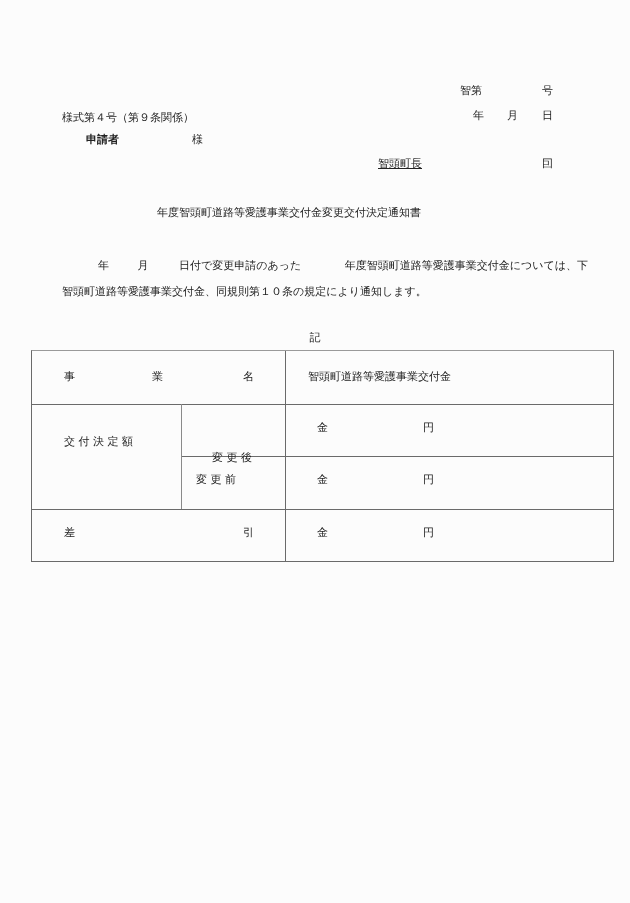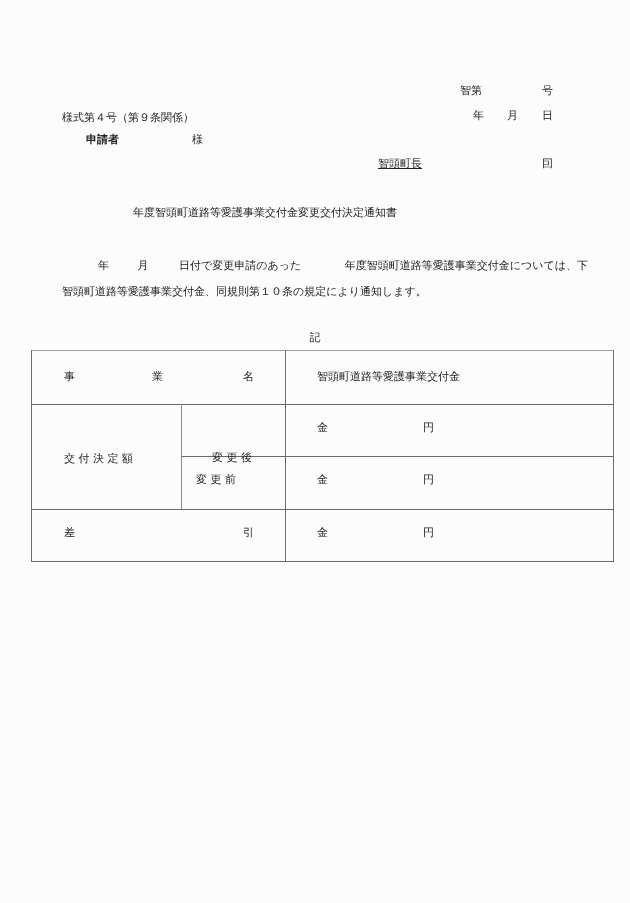--- a/index.html
+++ b/index.html
@@ -22,21 +22,21 @@
     .doc-no-prefix { left: 460px; top: 84px; }
     .doc-no-suffix { left: 542px; top: 84px; }
     .date-year { left: 473px; top: 109px; }
     .date-month { left: 507px; top: 109px; }
     .date-day { left: 542px; top: 109px; }
     .applicant-label { left: 86px; top: 133px; font-weight: bold; }
     .applicant-sama { left: 192px; top: 133px; }
     .mayor-label { left: 378px; top: 157px; text-decoration: underline; }
     .mayor-seal { left: 542px; top: 157px; }
 
-    .title { left: 0; width: 522px; top: 206px; text-align: center; }
+    .title { left: 0; width: 522px; top: 206px; text-align: center; padding-left: 24px; }
     .title span { position: relative; left: 4px; }
 
     .body-line1 { left: 62px; top: 259px; }
     .body-line2 { left: 62px; top: 285px; }
     .body-line1 .seg { display: inline-block; }
     .ki { left: 0; width: 630px; top: 331px; text-align: center; }
 
     
     .tbl {
       position: absolute;
@@ -89,23 +89,23 @@
   <div class="hline" style="left:0; width:581px; top:53px;"></div>
   <div class="hline" style="left:149px; width:432px; top:105px;"></div>
   <div class="hline" style="left:0; width:581px; top:158px;"></div>
 
   <div class="vline" style="left:253px; top:0; height:210px;"></div>
   <div class="vline" style="left:149px; top:53px; height:105px; border-left-color:#8a8a8a;"></div>
 
   <div class="cell" style="left:32px; top:19px;">事</div>
   <div class="cell" style="left:120px; top:19px;">業</div>
   <div class="cell" style="left:211px; top:19px;">名</div>
-  <div class="cell" style="left:285px; top:19px;text-align:center;">智頭町道路等愛護事業交付金</div>
+  <div class="cell" style="left:276px; top:19px;text-align:center;">智頭町道路等愛護事業交付金</div>
 
-  <div class="cell" style="left:32px; top:101px; letter-spacing:0;">交 付 決 定 額</div>
+  <div class="cell" style="left:32px; top:84px; letter-spacing:0;">交 付 決 定 額</div>
   <div class="cell" style="left:180px; top:84px;margin-top:16px;">変 更 後</div>
   <div class="cell" style="left:285px; top:70px;">金</div>
   <div class="cell" style="left:391px; top:70px;">円</div>
 
   <div class="cell" style="left:164px; top:122px;">変 更 前</div>
   <div class="cell" style="left:285px; top:122px;">金</div>
   <div class="cell" style="left:391px; top:122px;">円</div>
 
   <div class="cell" style="left:32px; top:175px;">差</div>
   <div class="cell" style="left:211px; top:175px;">引</div>

